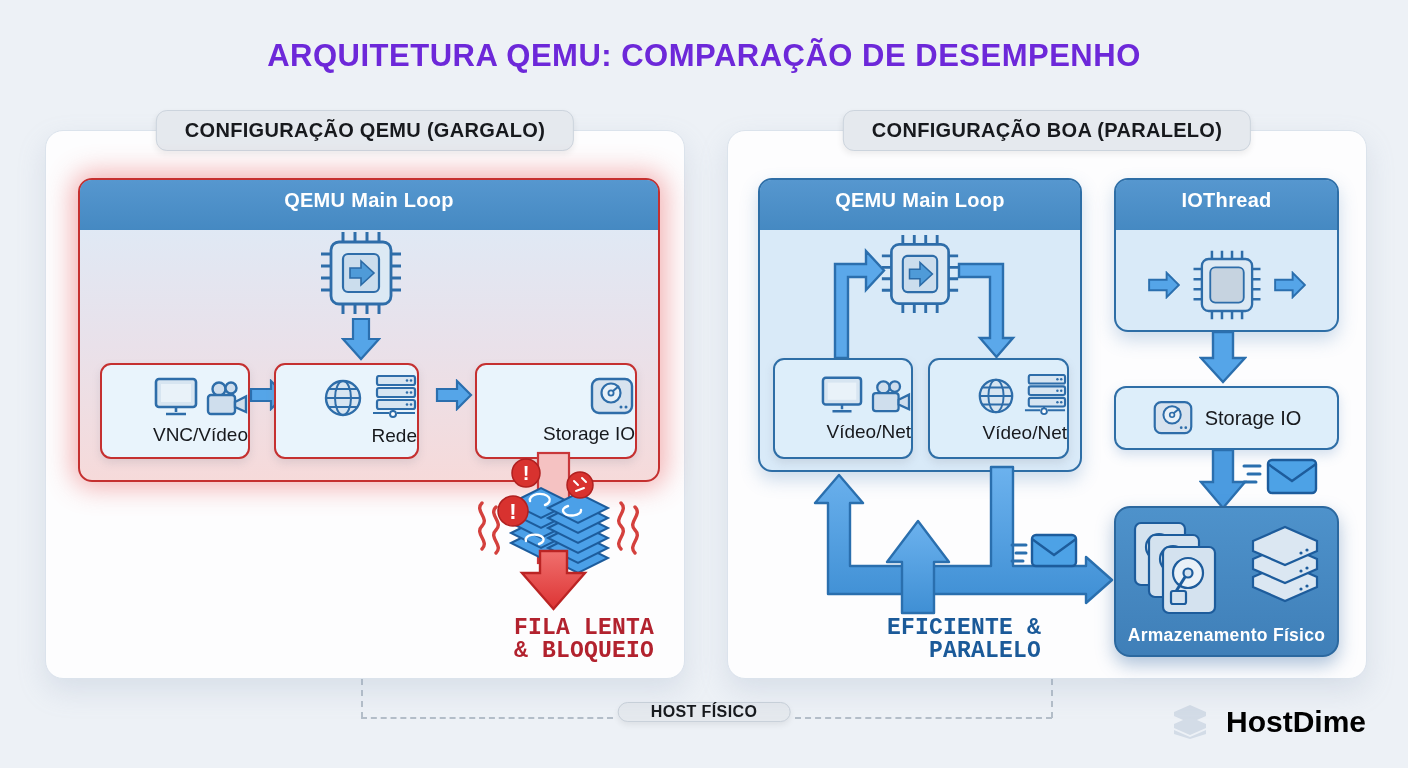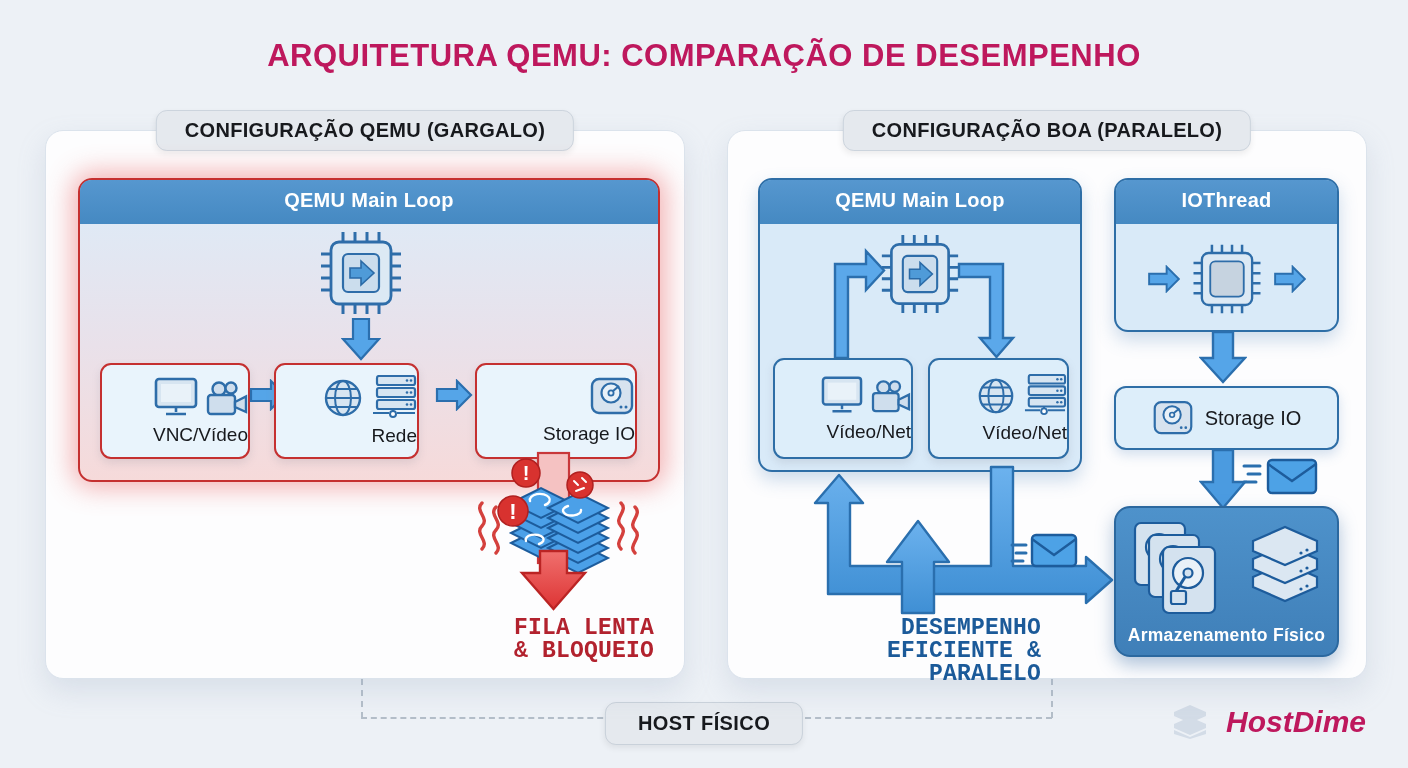--- a/index.html
+++ b/index.html
@@ -5,36 +5,36 @@
   html,body{margin:0;padding:0;}
   body{
     width:1408px;height:768px;position:relative;overflow:hidden;
     background:#edf1f6;
     font-family:"Liberation Sans","DejaVu Sans",sans-serif;
     color:#17191d;
   }
   .abs{position:absolute;}
   #title{
     position:absolute;top:38px;left:0;width:1408px;text-align:center;
-    font-size:31px;font-weight:700;letter-spacing:.5px;color:#be185d;
+    font-size:31px;font-weight:700;letter-spacing:.5px;color:#6d28d9;
   }
   .panel{
     position:absolute;top:130px;width:638px;height:547px;
     background:#fdfdfe;border:1.5px solid #dbe3ec;border-radius:18px;
     box-shadow:0 12px 28px rgba(140,160,185,.22);
   }
   .pill{
     position:absolute;top:-21px;left:50%;transform:translateX(-50%);
     background:#e5e9ee;border:1.5px solid #ccd4dd;border-radius:11px;
     padding:8px 28px;font-size:20px;font-weight:700;white-space:nowrap;
     box-shadow:0 3px 6px rgba(0,0,0,.07);letter-spacing:.3px;
   }
   .bluebox{position:absolute;border-radius:14px;}
   .boxheader{
-    height:44px;line-height:40px;text-align:center;color:#fff;
+    height:50px;line-height:40px;text-align:center;color:#fff;
     font-size:20px;font-weight:700;background:linear-gradient(180deg,#5697cf,#4589c2);
     border-radius:11px 11px 0 0;letter-spacing:.3px;
   }
   #red-mainloop{
     left:32px;top:47px;width:578px;height:300px;
     border:2.5px solid #c53030;
     box-shadow:0 0 26px 6px rgba(232,88,88,.45);
     background:linear-gradient(180deg,#dcecf9 0%,#e9e1ea 55%,#f6dada 100%);
   }
   #right-mainloop{
@@ -69,26 +69,26 @@
     background:linear-gradient(180deg,#4e92cb,#3f7fb8);border:2px solid #2b689f;
     border-radius:16px;box-shadow:0 8px 18px rgba(60,110,165,.4);
   }
   #physical-box .icons{position:absolute;top:13px;left:0;width:100%;display:flex;justify-content:center;align-items:center;gap:12px;}
   #physical-box .lbl{position:absolute;bottom:9px;width:100%;text-align:center;color:#fff;font-size:17.5px;font-weight:600;letter-spacing:.3px;}
   .dash-h{position:absolute;border-top:2px dashed #b4bec9;height:0;}
   .dash-v{position:absolute;border-left:2px dashed #b4bec9;width:0;}
   #host-badge{
     position:absolute;left:704px;top:702px;transform:translateX(-50%);
     background:#e5e9ee;border:1.5px solid #c9d1da;border-radius:11px;
-    padding:9px 32px;font-size:20px;font-weight:700;letter-spacing:.4px;
+    padding:0 32px;font-size:16px;font-weight:700;letter-spacing:.4px;
     box-shadow:0 3px 6px rgba(0,0,0,.07);
   }
   #watermark{
     position:absolute;right:42px;top:704px;display:flex;align-items:center;gap:17px;
-    color:#be185d;font-size:30px;font-weight:700;font-style:italic;
+    color:#000000;font-size:30px;font-weight:700;
   }
   svg{display:block;}
 </style>
 </head>
 <body>
 
 <div id="title">ARQUITETURA QEMU: COMPARAÇÃO DE DESEMPENHO</div>
 
 <div class="dash-v" style="left:361px;top:679px;height:39px;"></div>
 <div class="dash-h" style="left:361px;top:717px;width:252px;"></div>
@@ -416,16 +416,15 @@
     <path d="M41,14 L65,42 L52,42 L52,105 L193,105 L193,6 L215,6 L215,105 L288,105 L288,96 L314,119 L288,142 L288,133 L30,133 L30,42 L17,42 Z" fill="url(#bluegrad)" stroke="#2a6fae" stroke-width="2.4" stroke-linejoin="round"></path>
     <path d="M120,60 L151,101 L136,101 L136,152 L104,152 L104,101 L89,101 Z" fill="url(#bluegrad)" stroke="#2a6fae" stroke-width="2.4" stroke-linejoin="round"></path>
     <g>
       <path d="M214,84 h14 M218,92 h10 M214,100 h11" stroke="#2a6fae" stroke-width="3" stroke-linecap="round"></path>
       <rect x="234" y="74" width="44" height="31" rx="4" fill="#4da2e6" stroke="#1d5c9c" stroke-width="2.4"></rect>
       <path d="M234,78 L256,94 278,78" fill="none" stroke="#1d5c9c" stroke-width="2.4"></path>
     </g>
   </svg>
 
   <div class="caption" style="left:63px;top:486px;width:250px;color:#1b5a99;">
-    <div>DESEMPENHO</div>
     <div>EFICIENTE &amp; PARALELO</div>
   </div>
 </div>
 
 </body></html>

